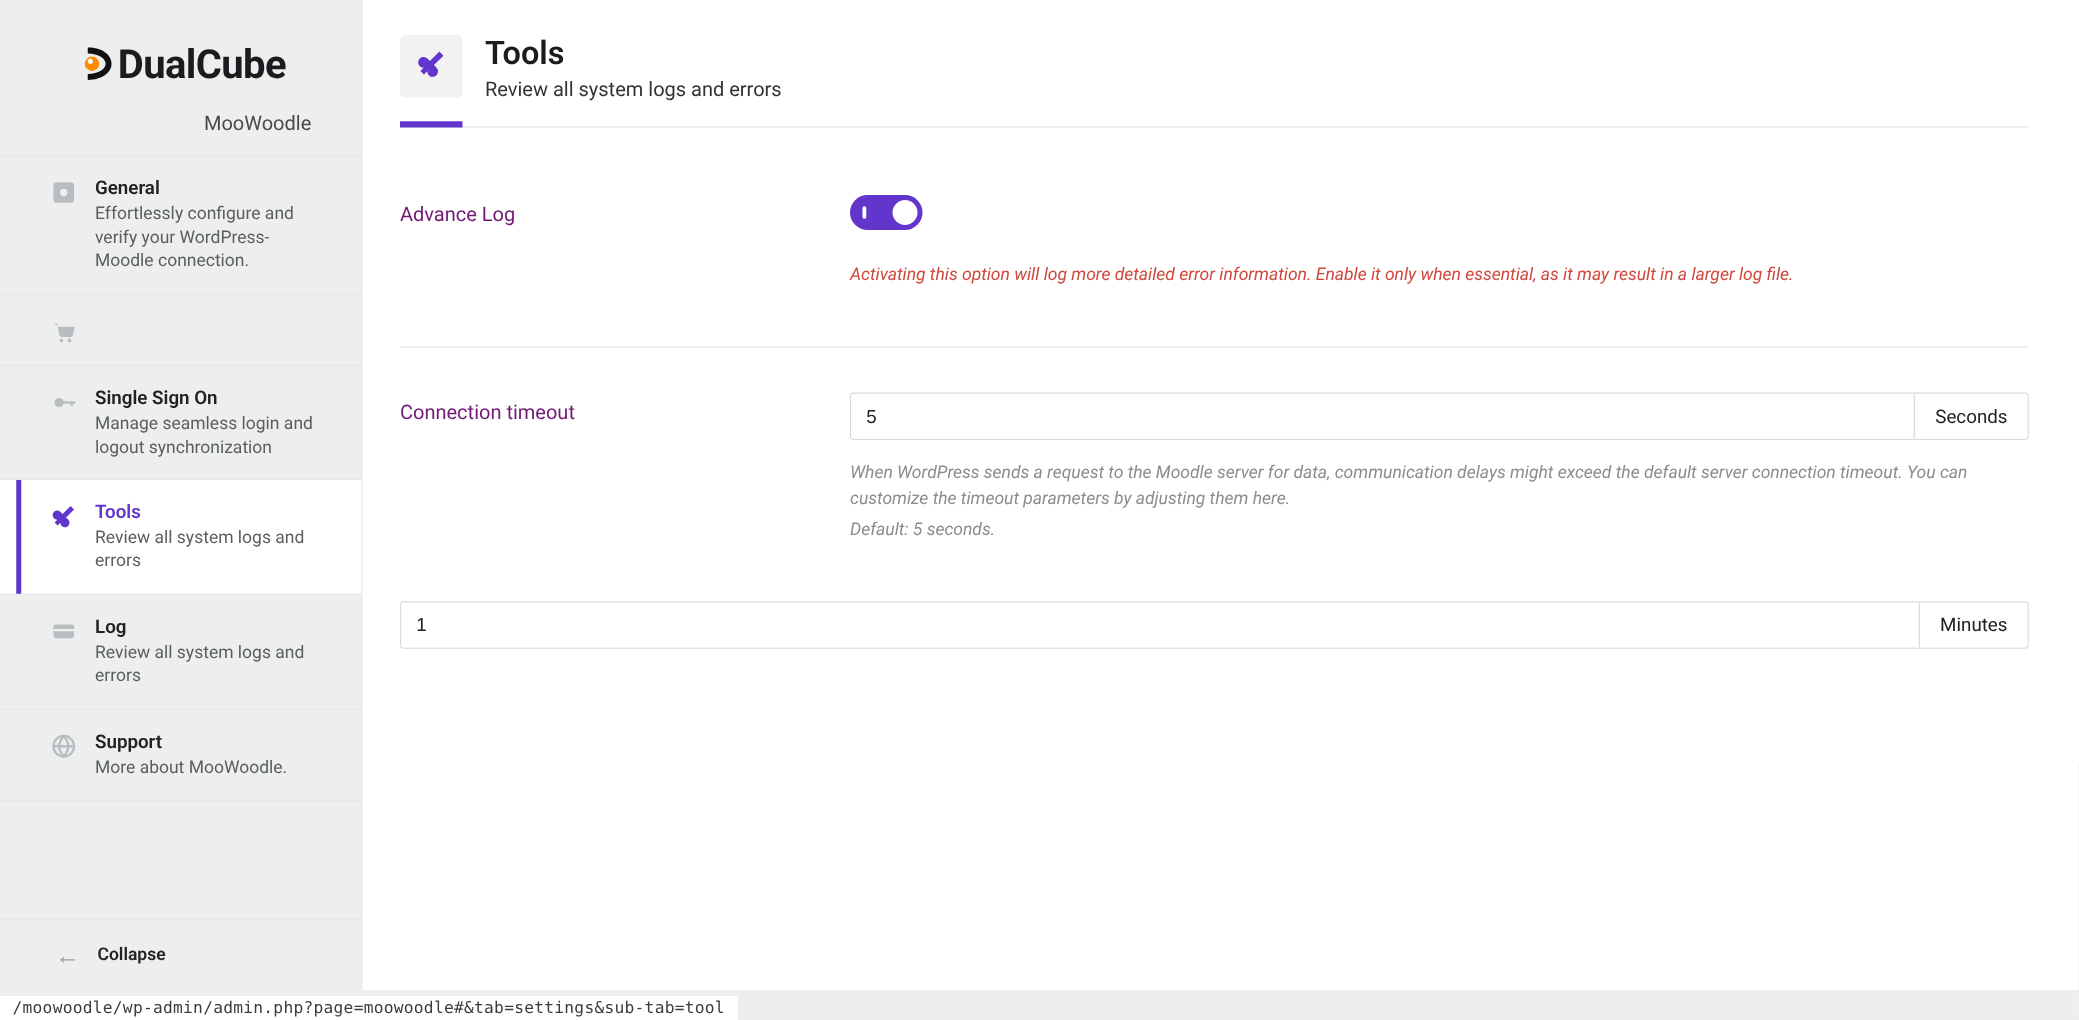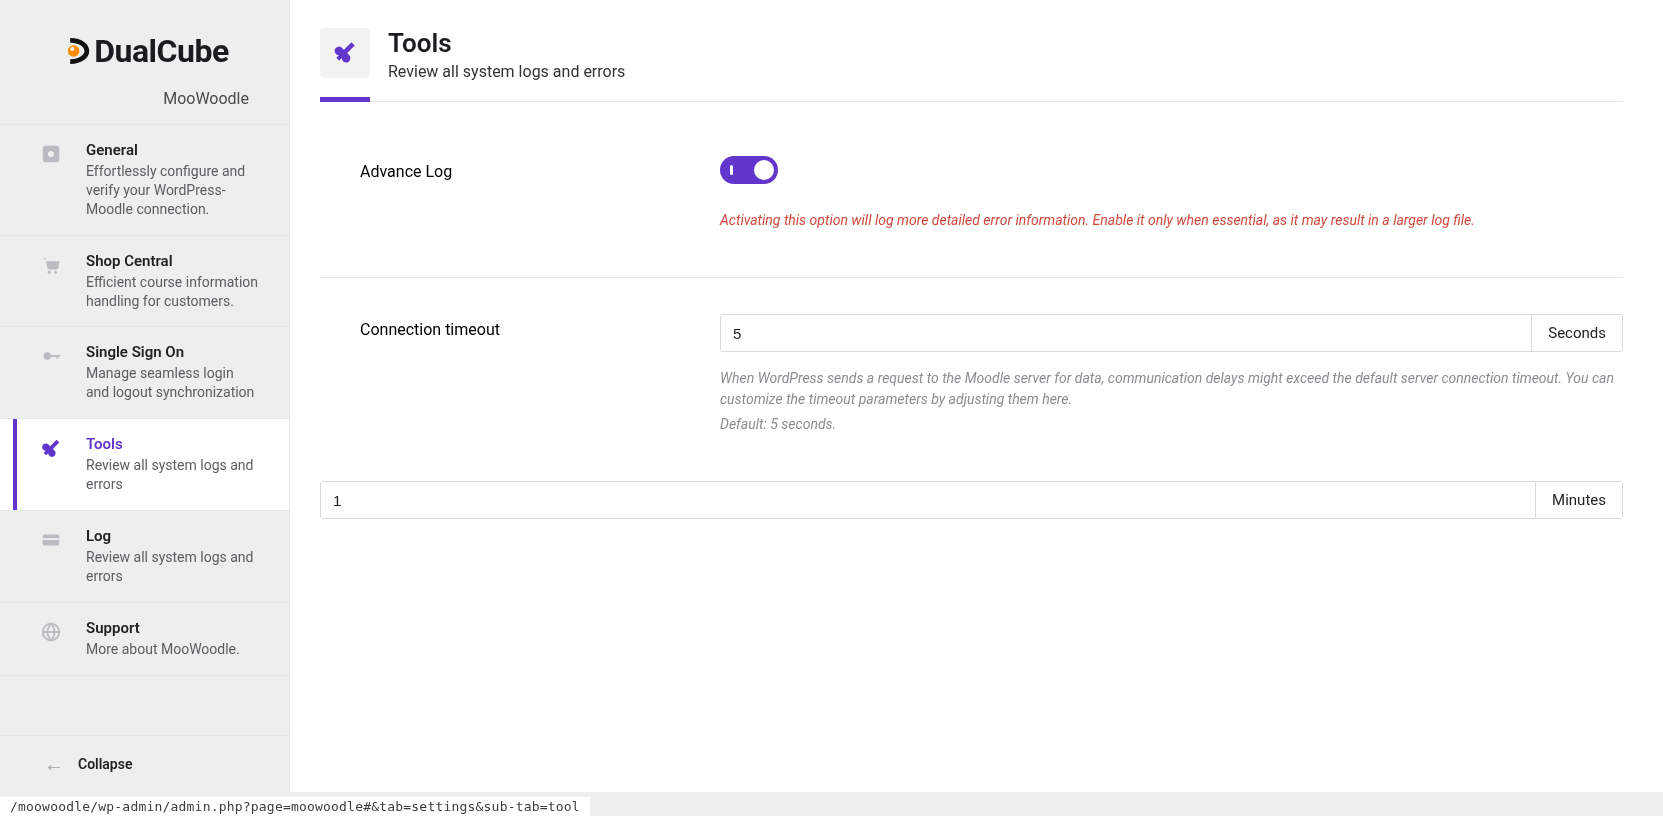--- a/index.html
+++ b/index.html
@@ -67,21 +67,21 @@
     margin-top: 19px;
     padding-right: 4px;
   }
   .nav {
     display: flex;
     flex-direction: column;
   }
   .nav-item {
     display: flex;
     align-items: flex-start;
-    gap: 24px;
+    gap: 14px;
     padding: 16px 30px 16px 40px;
     border-bottom: 1px solid var(--border);
     cursor: pointer;
     position: relative;
   }
   .nav-item .icon-slot {
     flex: 0 0 22px;
     height: 22px;
     margin-top: 2px;
     color: #b9bdc1;
@@ -181,23 +181,22 @@
   .row {
     display: flex;
     align-items: flex-start;
     gap: 30px;
     padding: 10px 0;
   }
   .row.with-border { border-bottom: 1px solid var(--border); padding-bottom: 46px; }
   .row .row-label {
     flex: 0 0 330px;
     font-size: 16px;
-    color: #000000;
+    color: #701a75;
     padding-top: 6px;
-    margin-left: 40px;
   }
   .row .row-control { flex: 1; }
   .toggle {
     width: 58px;
     height: 28px;
     border-radius: 14px;
     background: var(--accent);
     position: relative;
     cursor: pointer;
   }
@@ -299,24 +298,20 @@
       </div>
 
       <div class="nav-item">
         <span class="icon-slot">
           <svg viewBox="0 0 24 24" fill="currentColor">
               <path d="M4 5h2l2.2 10.2A2 2 0 0 0 10.2 17H18a2 2 0 0 0 2-1.6L21.5 8H7"></path>
               <circle cx="10" cy="20" r="1.6"></circle>
               <circle cx="17" cy="20" r="1.6"></circle>
             </svg>
         </span>
-        <div class="nav-text">
-          <div class="nav-title">Shop Central</div>
-          <div class="nav-desc">Efficient course information handling for customers.</div>
-        </div>
       </div>
 
       <div class="nav-item">
         <span class="icon-slot">
           <svg viewBox="0 0 24 24" fill="currentColor">
               <circle cx="8" cy="12" r="4"></circle>
               <rect x="11" y="11" width="11" height="2"></rect>
               <rect x="18" y="11" width="2" height="4"></rect>
             </svg>
         </span>

